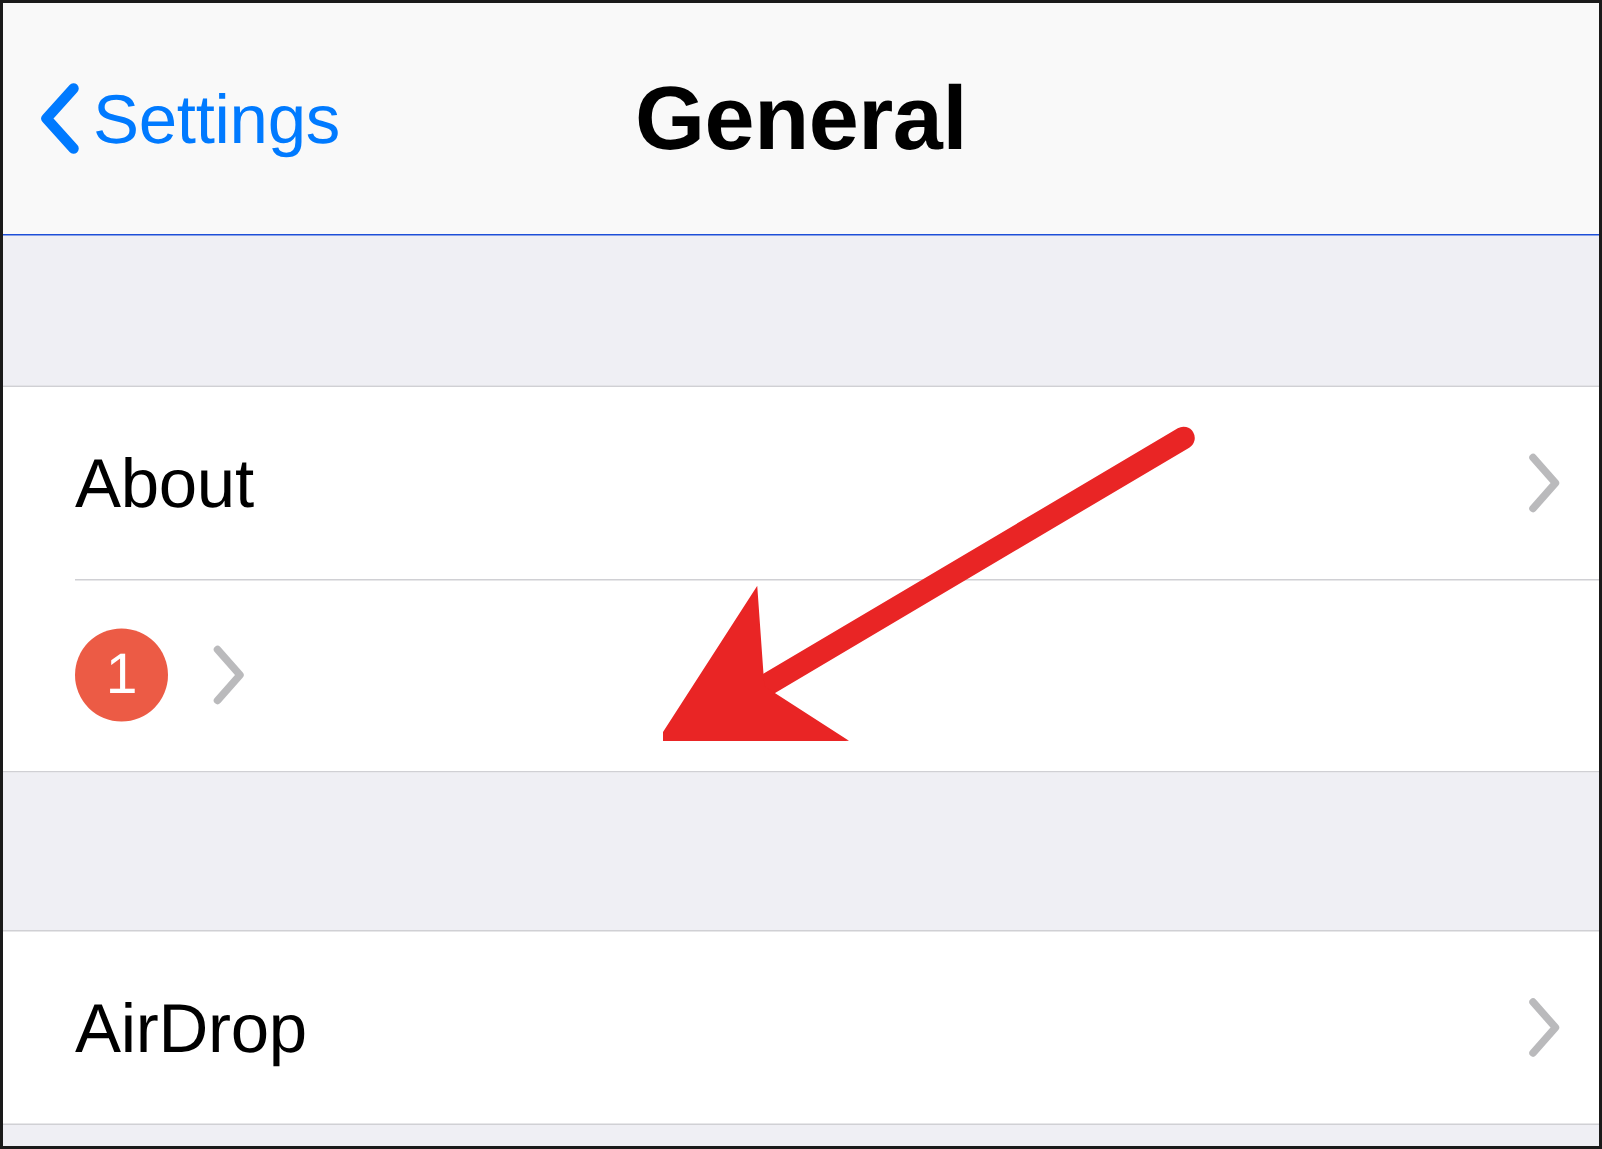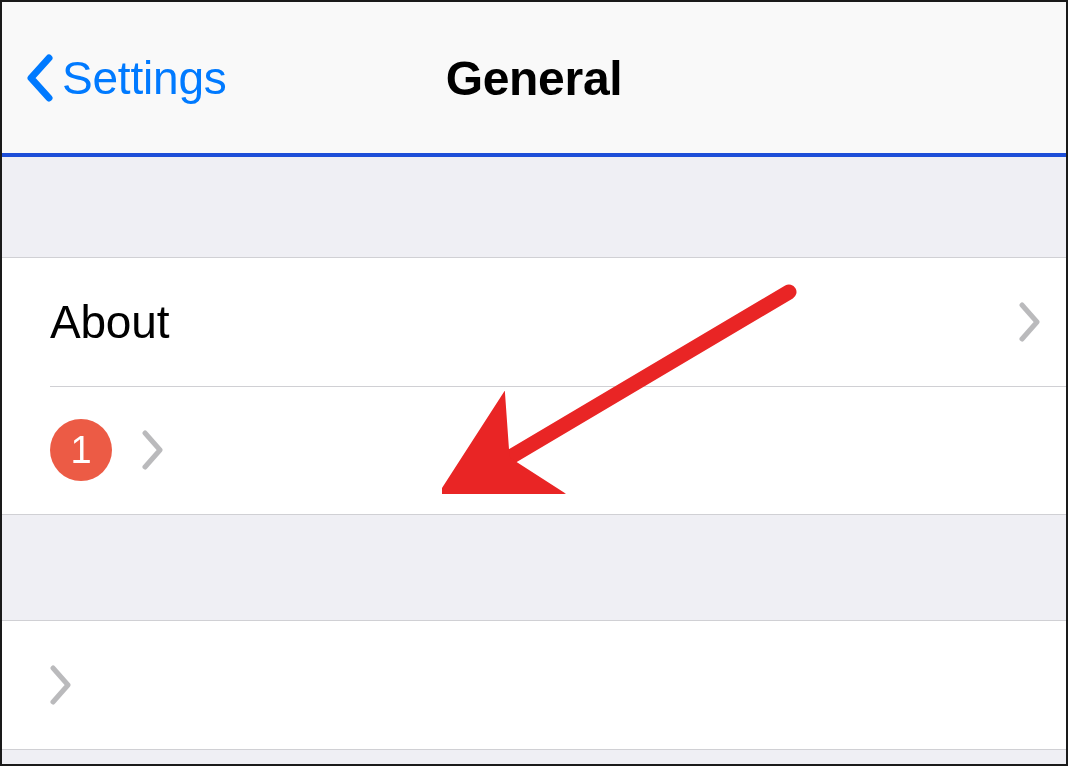--- a/index.html
+++ b/index.html
@@ -23,21 +23,21 @@
       border: 2px solid #1a1a1a;
       background: #efeff4;
       position: relative;
       overflow: hidden;
     }
 
     
     .nav-header {
       height: 155px;
       background: #f9f9f9;
-      border-bottom: 4px solid #1d4ed8;
+      border-bottom: 1px solid #1d4ed8;
       position: relative;
       display: flex;
       align-items: center;
     }
 
     .back-button {
       display: flex;
       align-items: center;
       padding-left: 22px;
       cursor: pointer;
@@ -56,21 +56,21 @@
       font-weight: 400;
       color: #007aff;
       letter-spacing: -0.2px;
     }
 
     .nav-title {
       position: absolute;
       left: 50%;
       top: 50%;
       transform: translate(-50%, -50%);
-      font-size: 48px;
+      font-size: 60px;
       font-weight: 600;
       color: #000;
       letter-spacing: -0.3px;
       text-align: center;
     }
 
     
     .section-gap {
       height: 100px;
       background: #efeff4;
@@ -171,20 +171,21 @@
       <svg class="row-chevron" viewBox="0 0 22 40">
         <polyline points="3,3 18,20 3,37" stroke="#3c3c43" stroke-width="5" fill="none" stroke-linecap="round" stroke-linejoin="round"></polyline>
       </svg>
     </div>
   </div>
 
   <div class="section-gap small"></div>
 
   <div class="list-group">
     <div class="list-row">
+      <span class="row-label">AirDrop</span>
       <svg class="row-chevron" viewBox="0 0 22 40">
         <polyline points="3,3 18,20 3,37" stroke="#3c3c43" stroke-width="5" fill="none" stroke-linecap="round" stroke-linejoin="round"></polyline>
       </svg>
     </div>
   </div>
 
   <svg class="annotation-arrow" style="left:440px; top:272px; width:360px; height:220px;" viewBox="0 0 360 220">
     <defs>
       <marker id="arrowhead" markerWidth="8" markerHeight="8" refX="2.2" refY="4" orient="auto" markerUnits="strokeWidth">
         <polygon points="0,0 8,4 0,8 2,4" fill="#e92525"></polygon>

